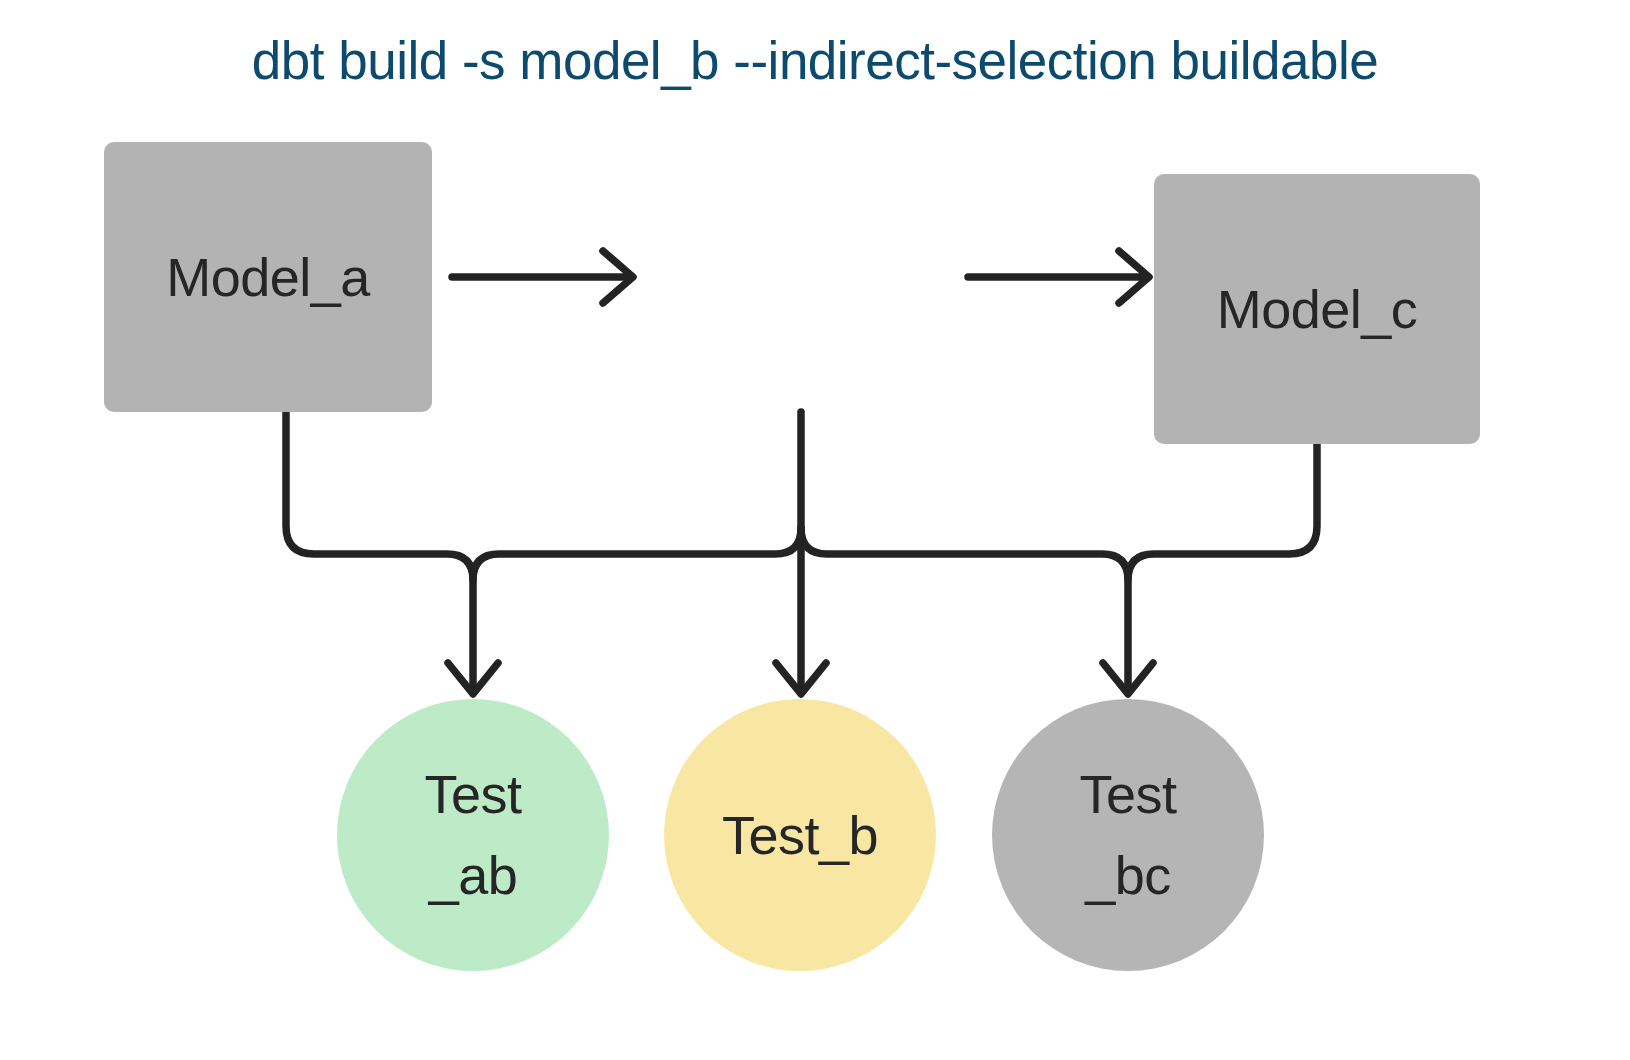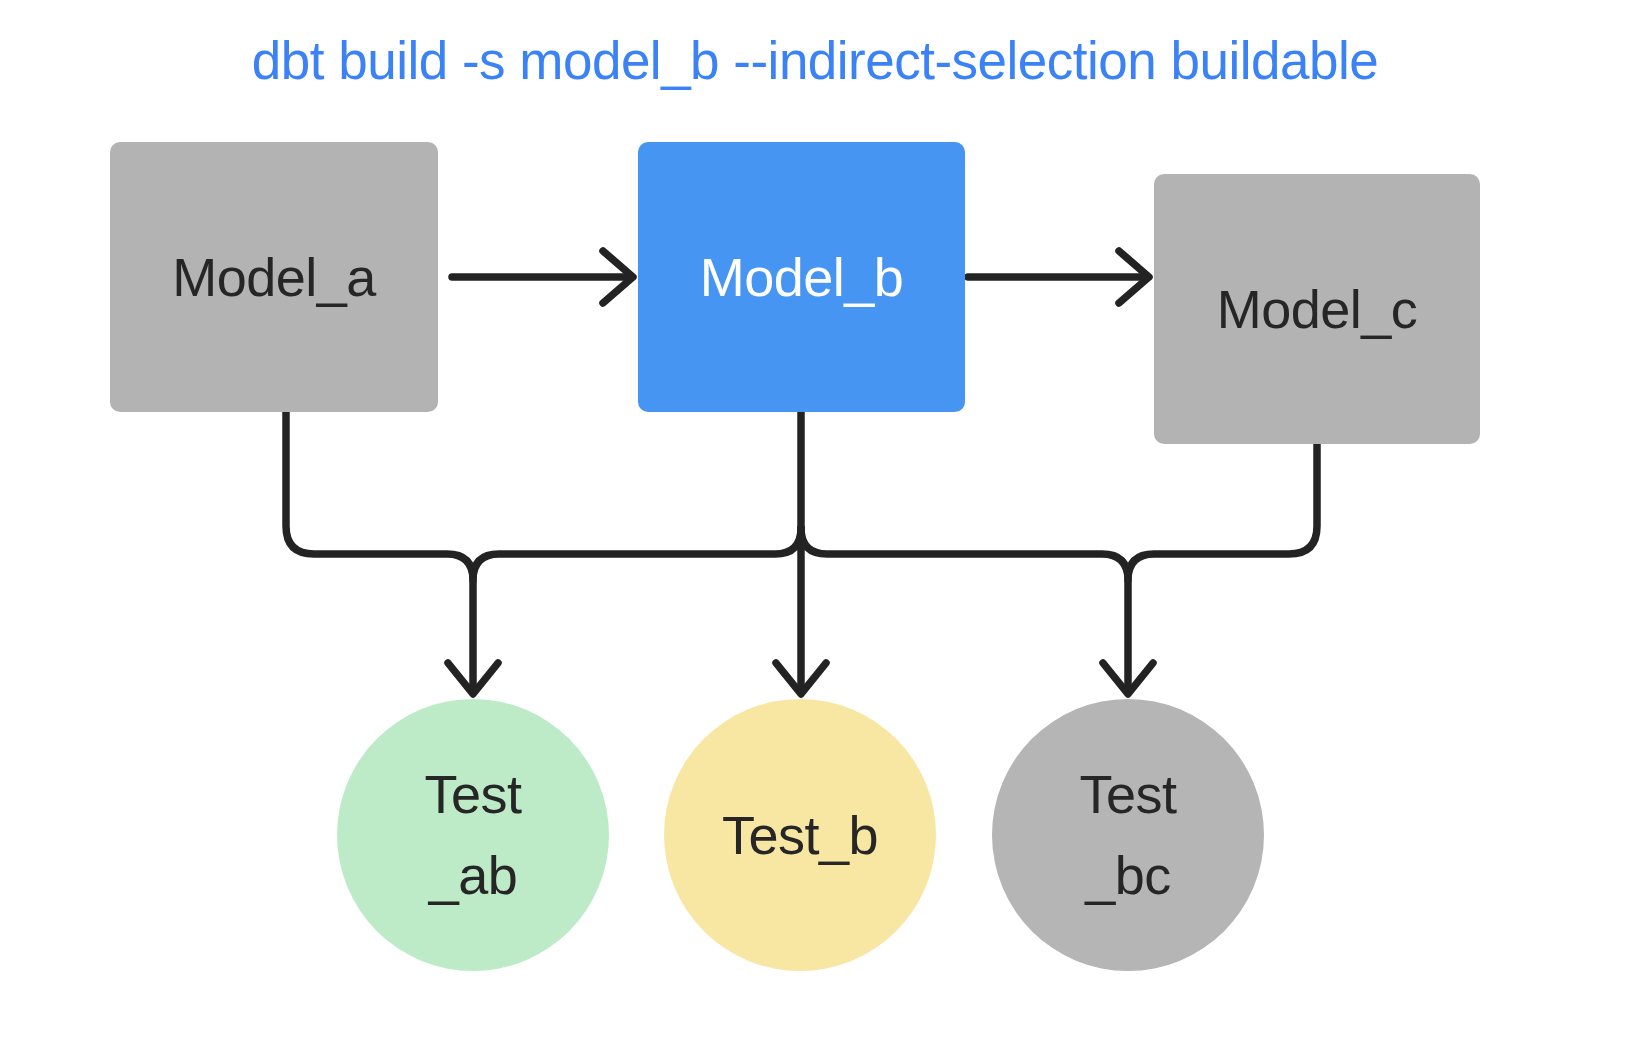--- a/index.html
+++ b/index.html
@@ -17,21 +17,21 @@
   }
   .title {
     position: absolute;
     top: 30px;
     left: 0;
     width: 100%;
     text-align: center;
     font-size: 53px;
     font-weight: 500;
     letter-spacing: -0.5px;
-    color: #3b82f6;
+    color: #0c4a6e;
   }
   .edges {
     position: absolute;
     top: 0;
     left: 0;
   }
   .node {
     position: absolute;
     display: flex;
     align-items: center;
@@ -83,23 +83,22 @@
       <path d="M801 528 Q801 554 827 554 H1102 Q1128 554 1128 580 V692"></path>
 
       <path d="M1317 412 V526 Q1317 554 1289 554 H1154 Q1128 554 1128 580"></path>
 
       <path d="M448 663 L473 694 L498 663"></path>
       <path d="M776 663 L801 694 L826 663"></path>
       <path d="M1103 663 L1128 694 L1153 663"></path>
     </g>
   </svg>
 
-  <div class="node box" style="left: 110px; top: 142px; background-color: rgb(179, 179, 179);">Model_a</div>
+  <div class="node box" style="left: 104px; top: 142px; background-color: rgb(179, 179, 179);">Model_a</div>
 
-  <div class="node box selected" style="left: 638px; top: 142px; width: 327px; background-color: rgb(71, 149, 242);">Model_b</div>
 
   <div class="node box" style="left: 1154px; top: 142px; width: 326px; background-color: rgb(179, 179, 179); margin-top: 32px;">Model_c</div>
 
   <div class="node circle" style="left: 337px; top: 699px; background-color: rgb(189, 235, 200);">Test
 _ab</div>
 
   <div class="node circle" style="left: 664px; top: 699px; background-color: rgb(248, 230, 163);">Test_b</div>
 
   <div class="node circle" style="left: 992px; top: 699px; background-color: rgb(181, 181, 181);">Test
 _bc</div>

